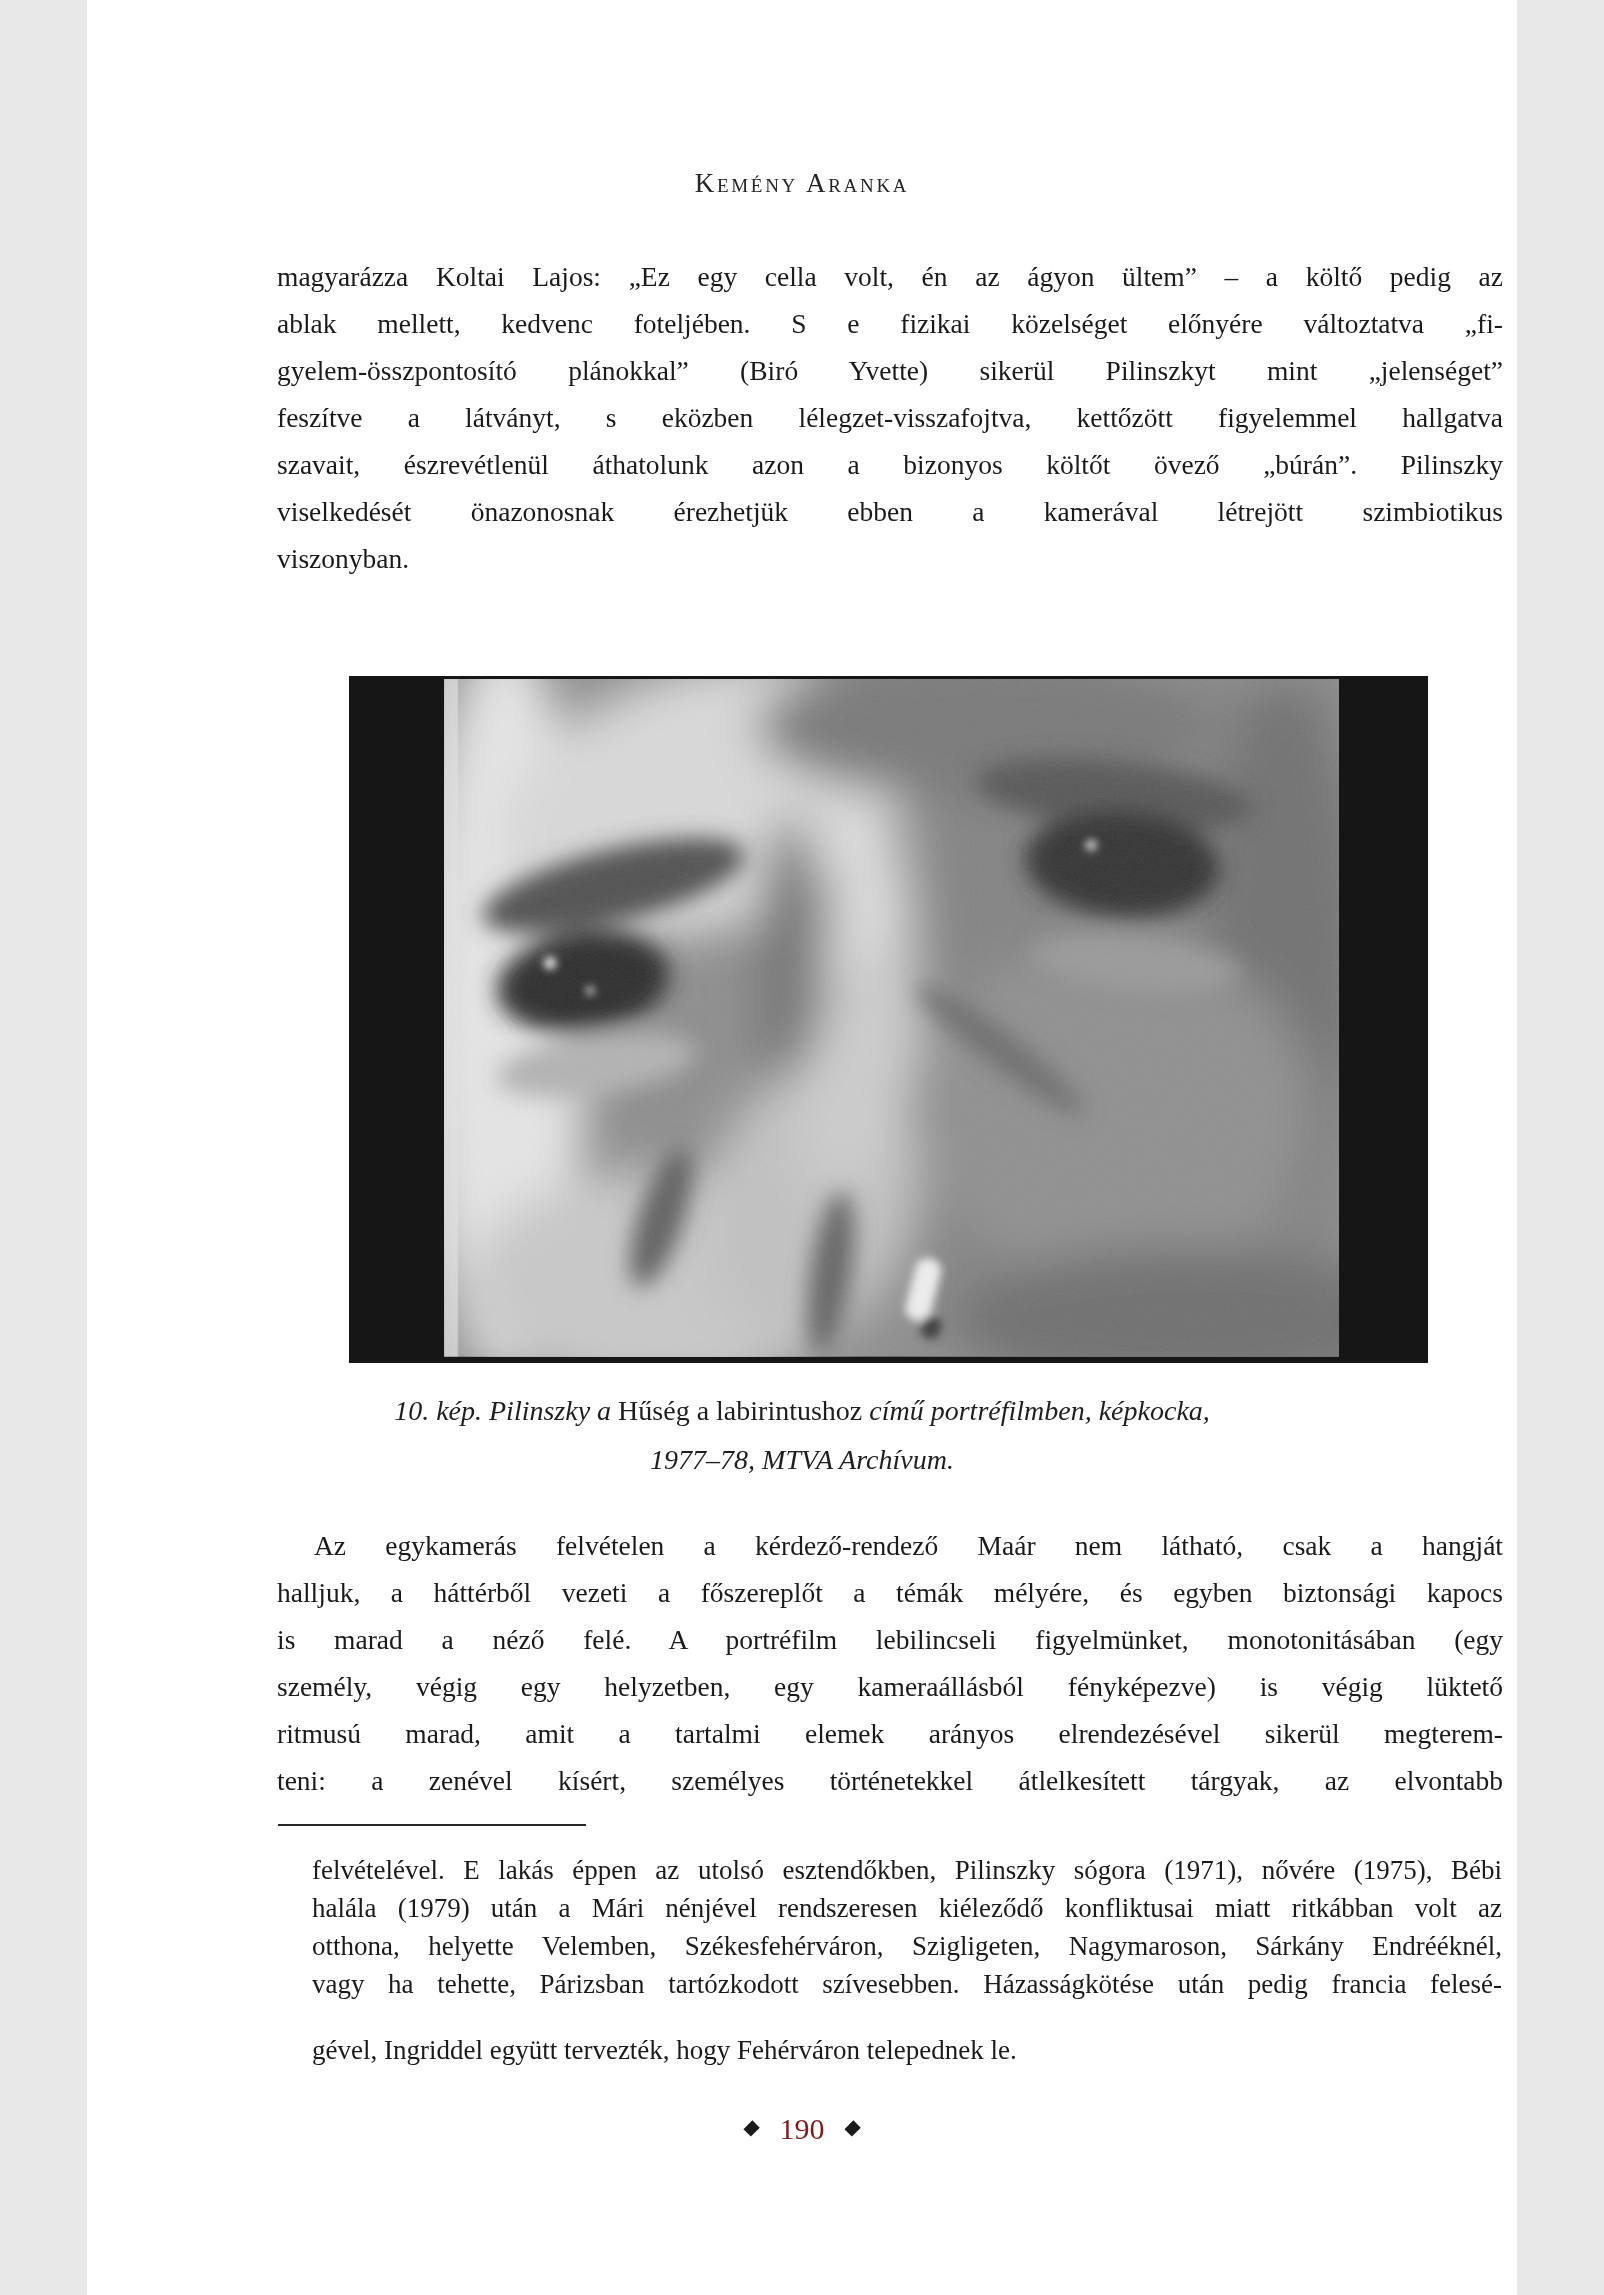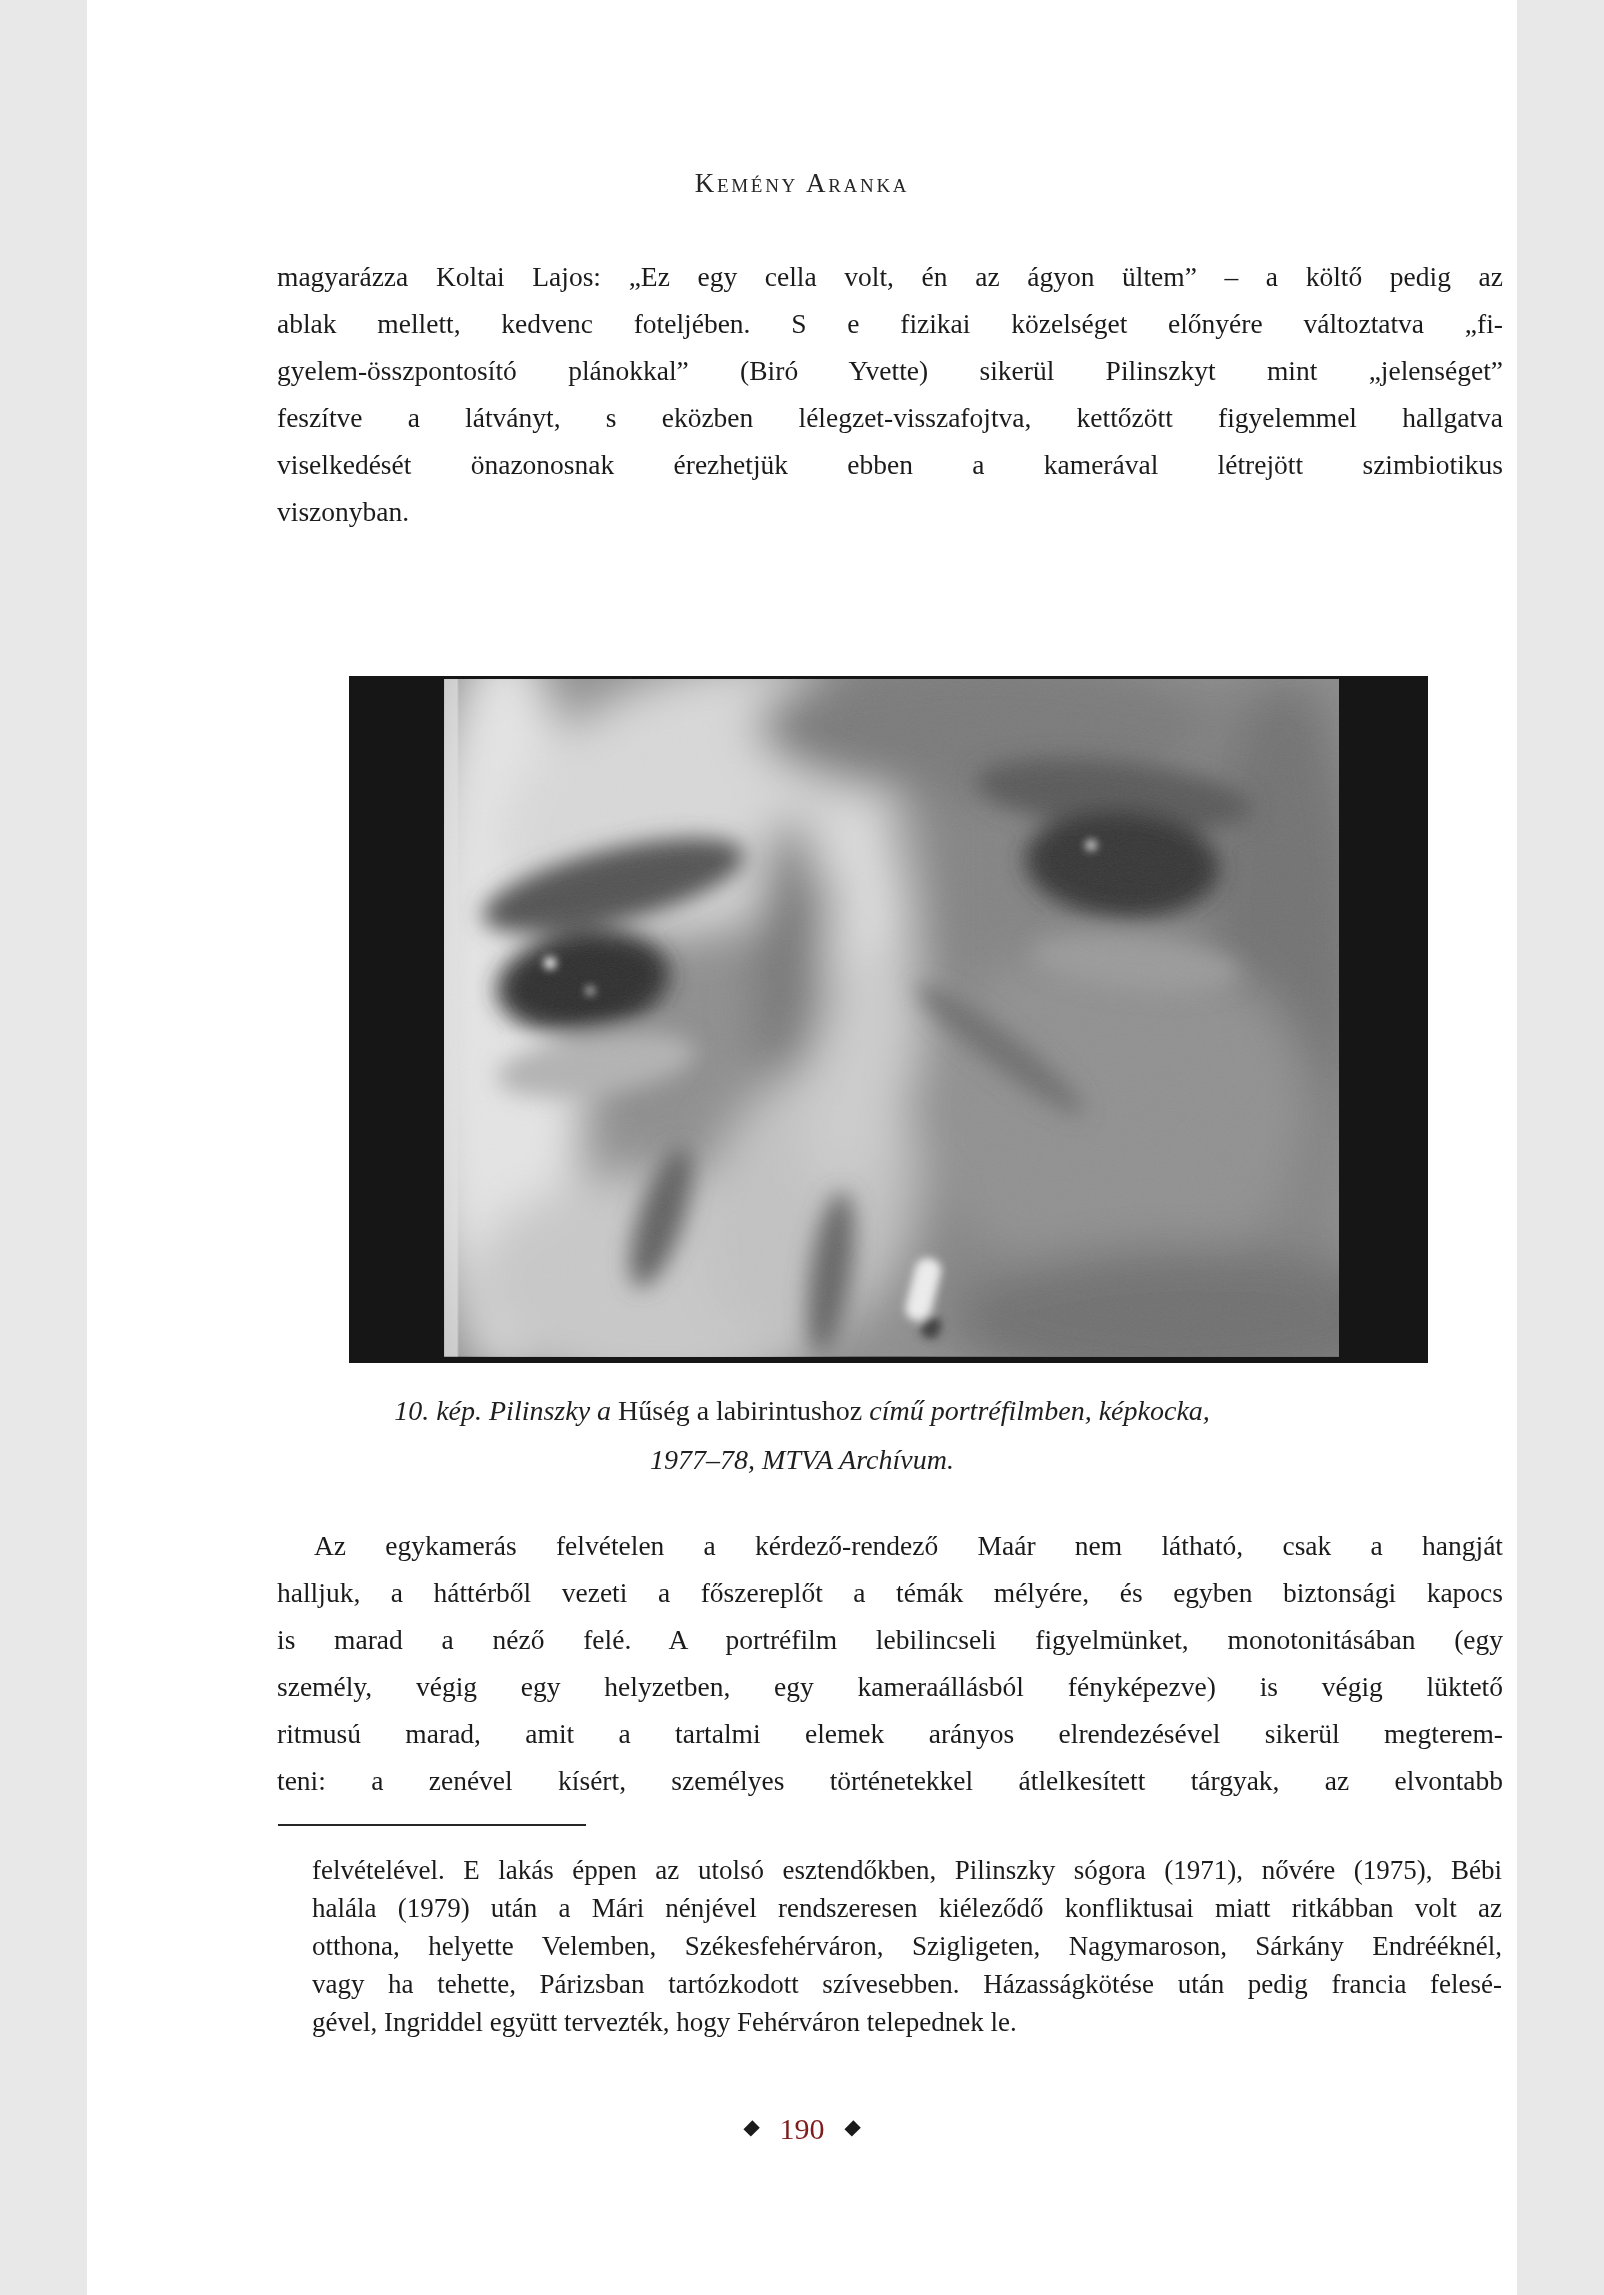--- a/index.html
+++ b/index.html
@@ -82,21 +82,21 @@
     width: 1190px;
   }
   .fnline {
     font-size: 27px;
     line-height: 38px;
     height: 38px;
     text-align: justify;
     text-align-last: justify;
     overflow: hidden;
   }
-  .fnline.lastline { text-align-last: left; }
+  .fnline.lastline { text-align-last: left; margin-top: 28px; }
 
   
   .pagenum {
     position: absolute;
     top: 2112px; left: 0;
     width: 100%;
     display: flex;
     justify-content: center;
     align-items: center;
     gap: 22.3px;
@@ -114,20 +114,21 @@
 
 <div class="page">
 
   <div class="running-header">Kemény Aranka</div>
 
   <div class="para p1">
     <div class="tline">magyarázza Koltai Lajos: „Ez egy cella volt, én az ágyon ültem” – a költő pedig az</div>
     <div class="tline">ablak mellett, kedvenc foteljében. S e fizikai közelséget előnyére változtatva „fi-</div>
     <div class="tline">gyelem-összpontosító plánokkal” (Biró Yvette) sikerül Pilinszkyt mint „jelenséget”</div>
     <div class="tline">feszítve a látványt, s eközben lélegzet-visszafojtva, kettőzött figyelemmel hallgatva</div>
+    <div class="tline">szavait, észrevétlenül áthatolunk azon a bizonyos költőt övező „búrán”. Pilinszky</div>
     <div class="tline">viselkedését önazonosnak érezhetjük ebben a kamerával létrejött szimbiotikus</div>
     <div class="tline lastline">viszonyban.</div>
   </div>
 
   <div class="photo-frame">
     <div class="photo">
       <svg viewBox="0 0 1029 787" preserveAspectRatio="none" aria-hidden="true">
         <defs>
           <filter id="b30" x="-40%" y="-40%" width="180%" height="180%">
               <feGaussianBlur stdDeviation="26"></feGaussianBlur>

